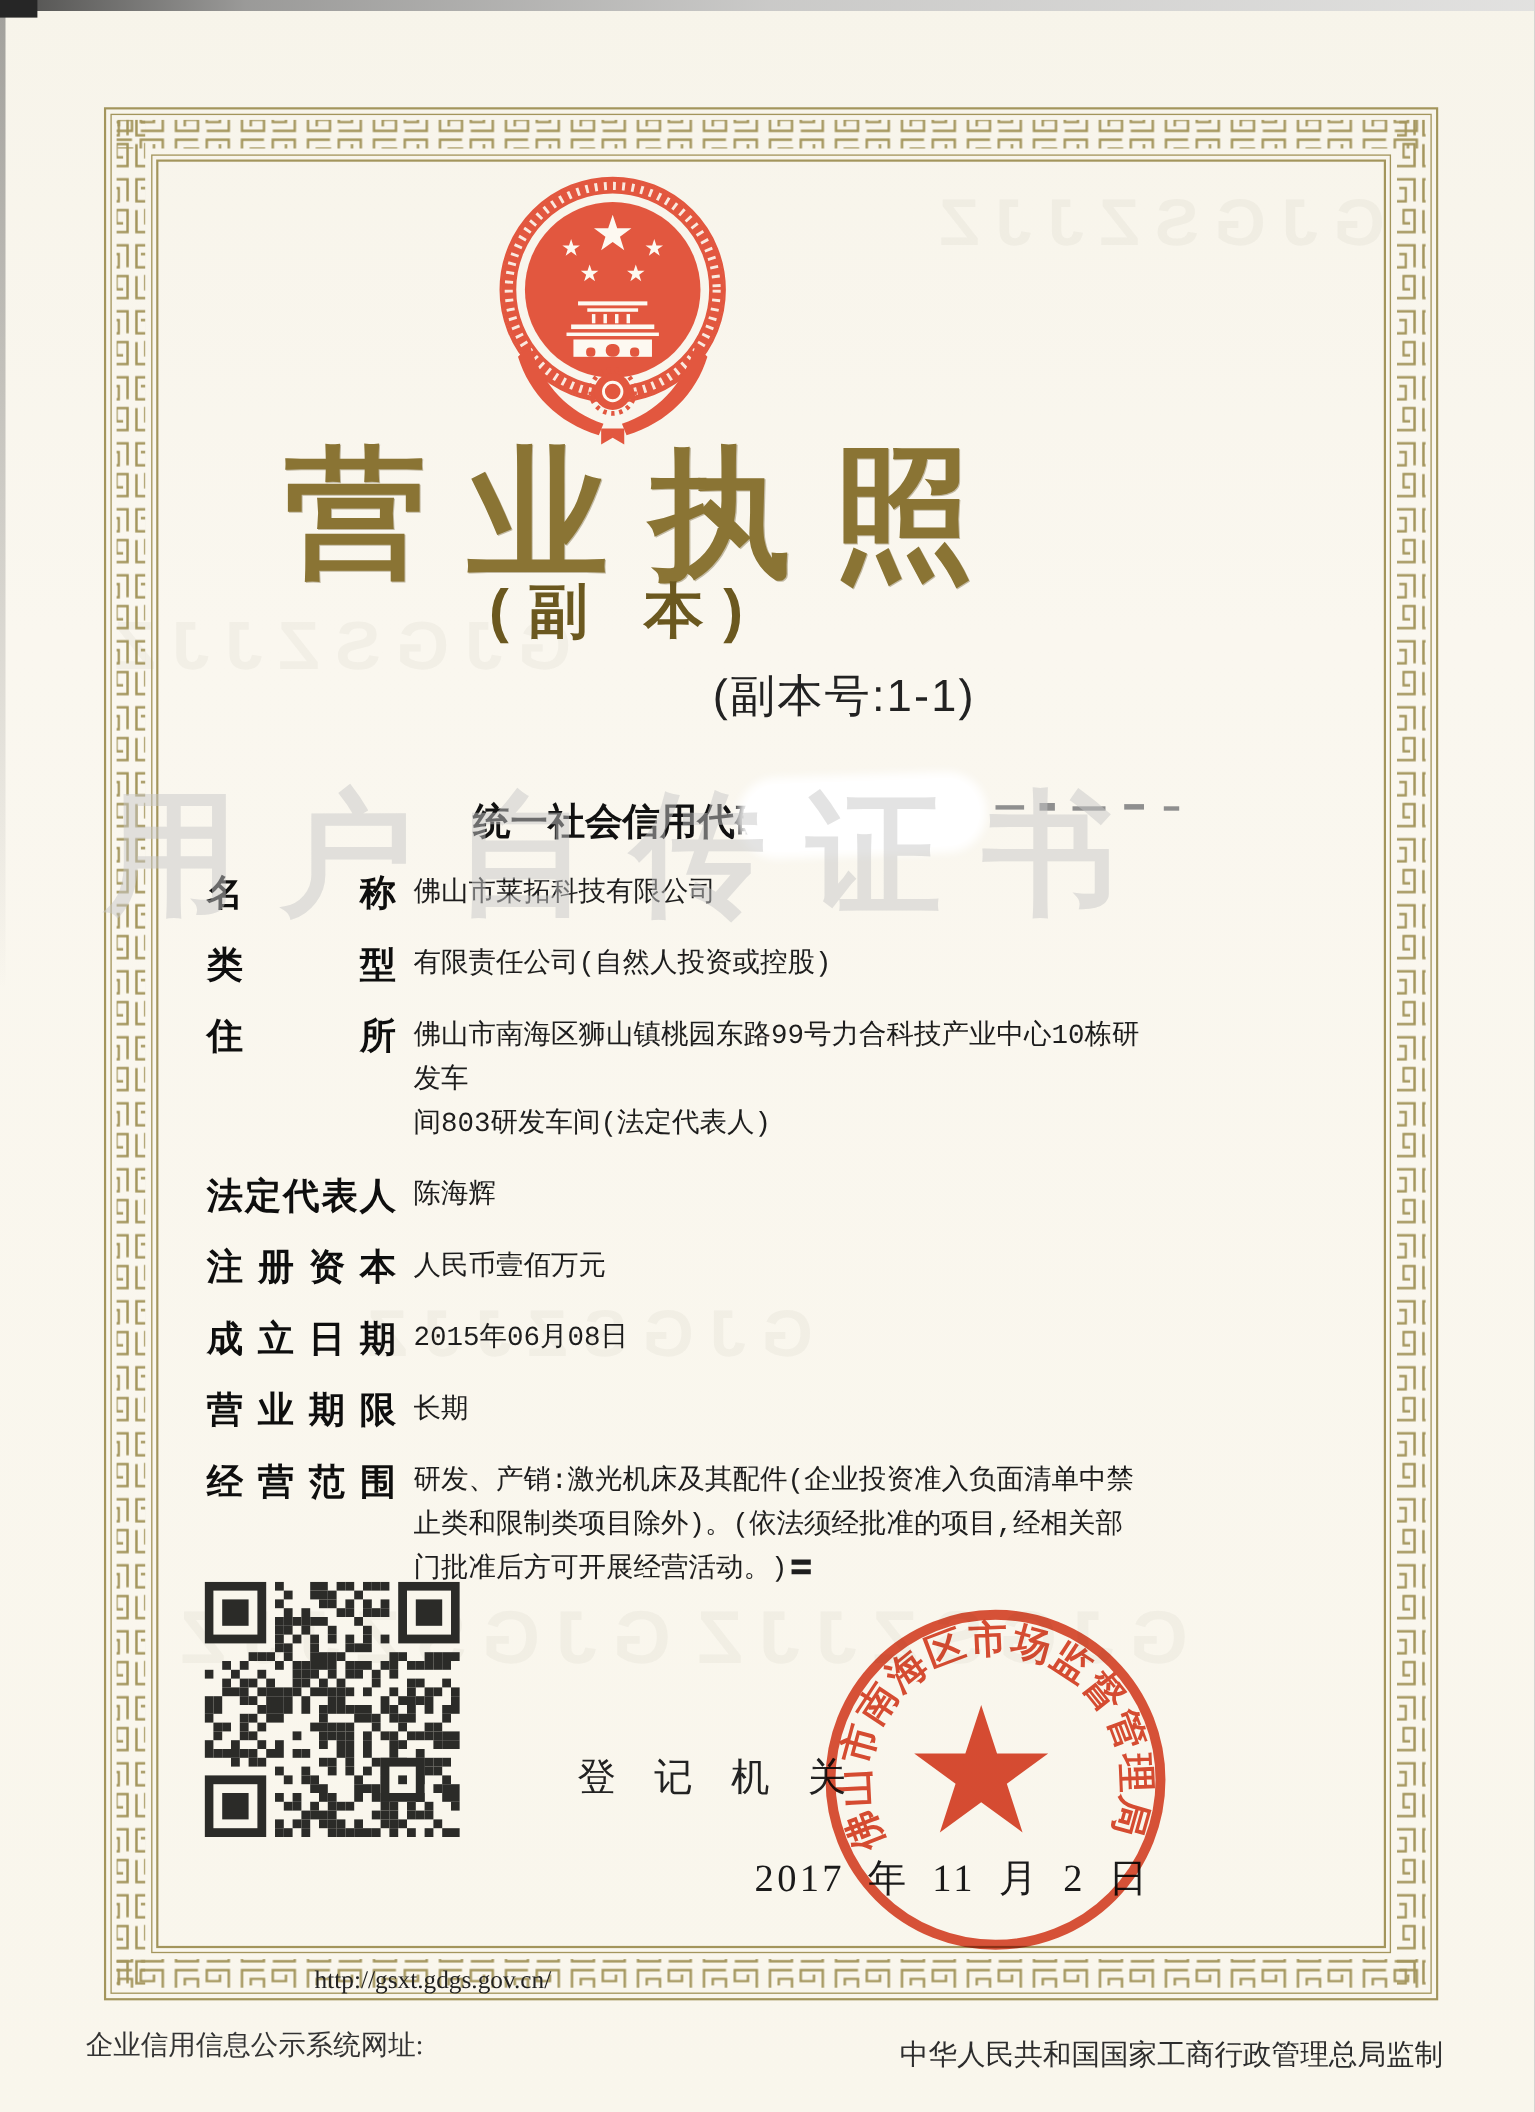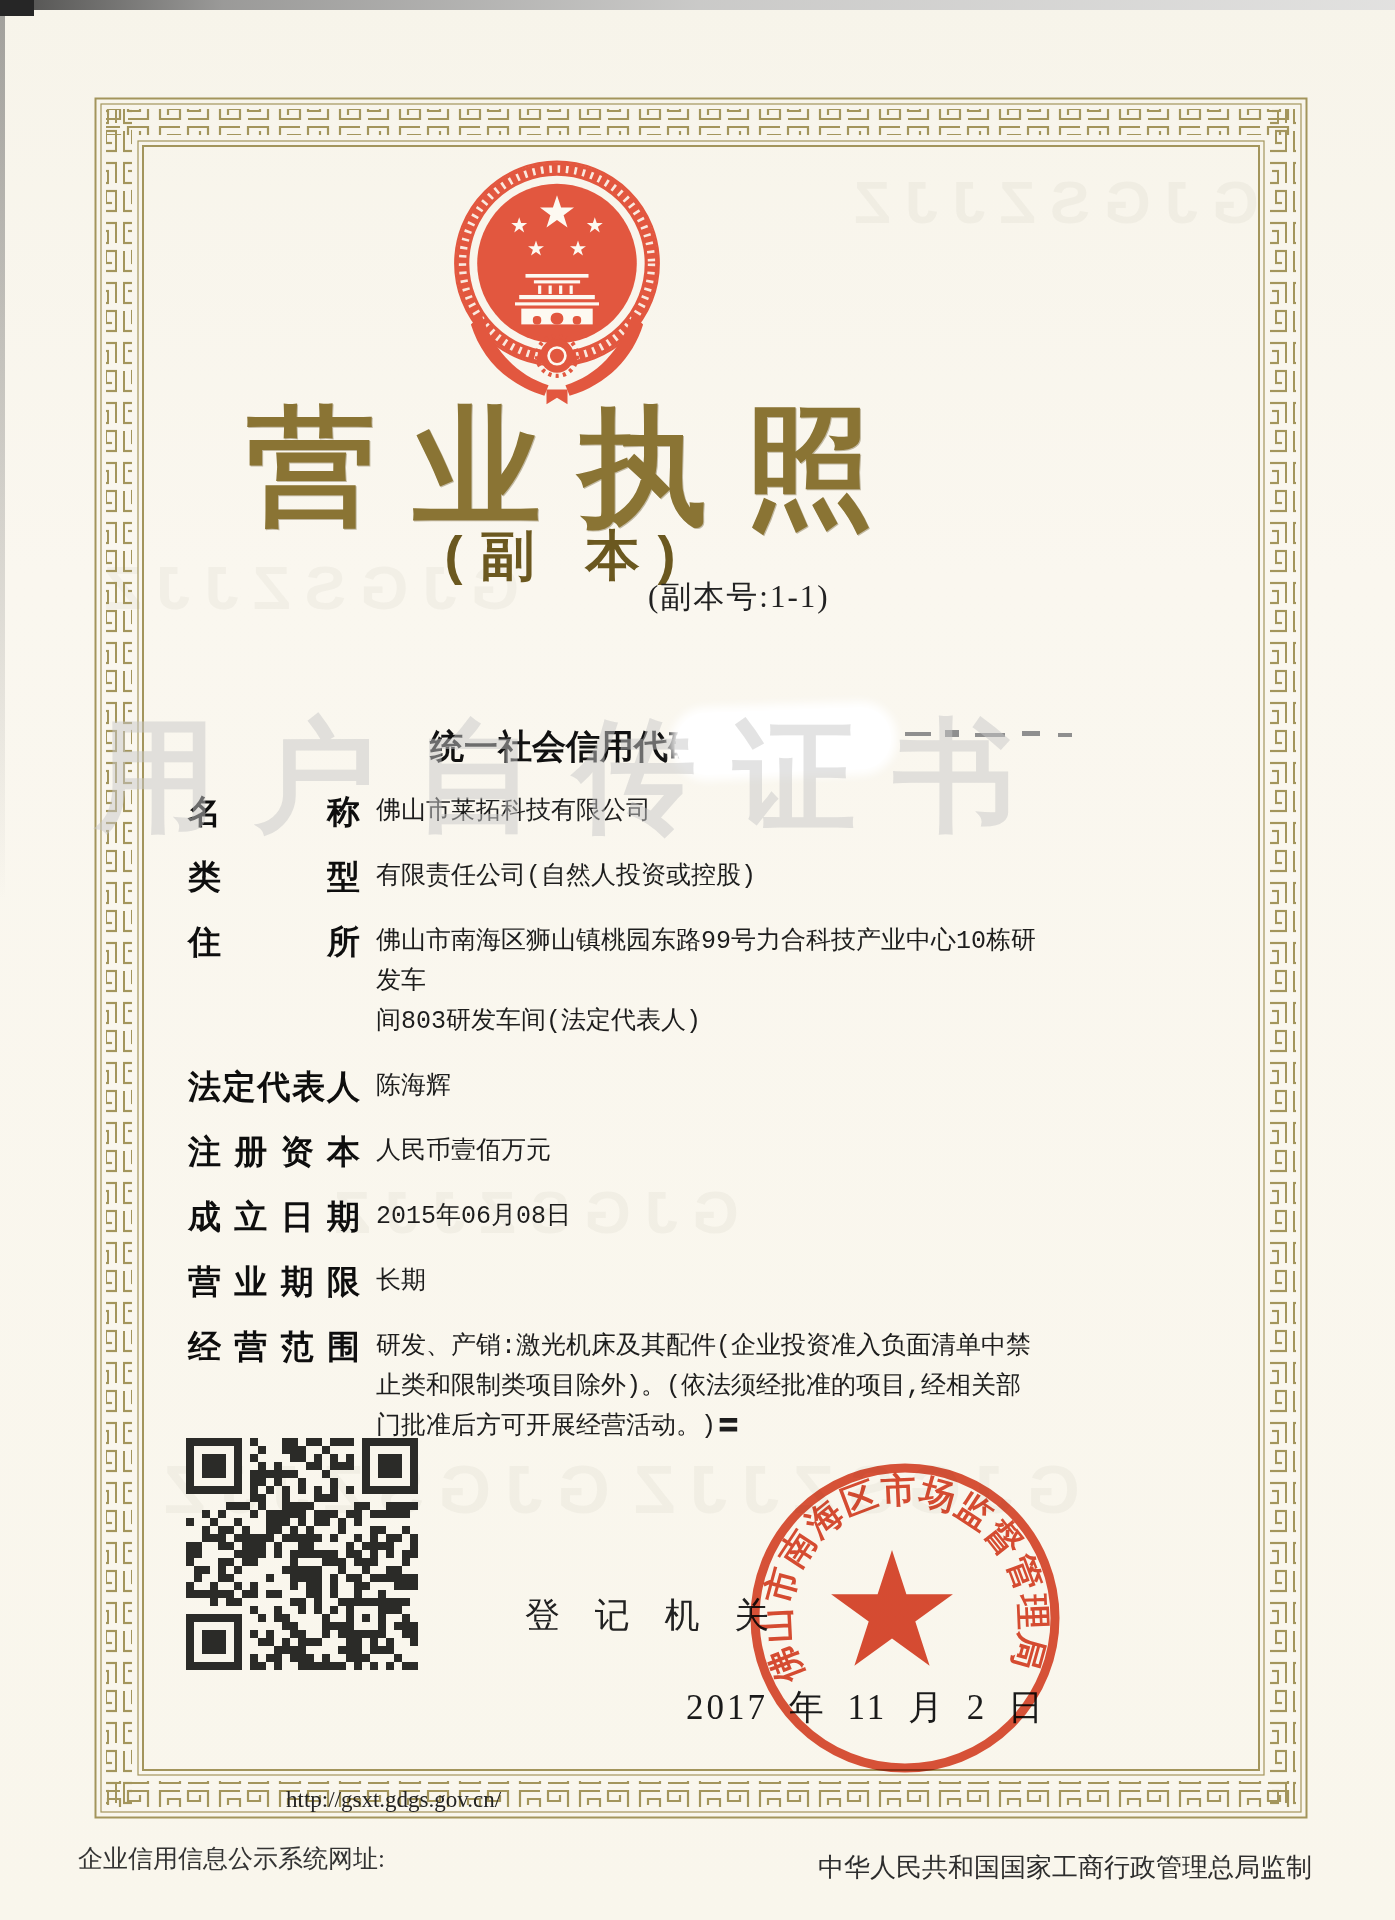--- a/index.html
+++ b/index.html
@@ -14,24 +14,24 @@
              background:linear-gradient(180deg,rgba(90,90,90,.55),rgba(150,150,150,0));z-index:9;}
   
   .ghost{position:absolute;color:#9a9784;opacity:.08;font-weight:bold;letter-spacing:14px;
          transform:scaleX(-1);z-index:1;pointer-events:none;}
   
   .frame{position:absolute;left:94px;top:97px;z-index:2;}
   
   .emblem{position:absolute;left:452px;top:156px;z-index:3;}
   .hblock{position:absolute;left:95px;width:930px;text-align:center;z-index:3;}
   .title{top:382px;font-size:128px;font-weight:bold;color:#8a7434;letter-spacing:38px;text-indent:38px;
-         text-shadow:1px 1px 0 rgba(90,70,20,.35);}
+         text-shadow:1px 1px 0 rgba(90,70,20,.35);padding-left:12px;}
   .subtitle{top:520px;font-size:54px;font-weight:bold;color:#6b581f;letter-spacing:18px;text-indent:18px;}
-  .copyno{position:absolute;left:648px;top:576px;font-size:31px;color:#222;z-index:3;
-          font-family:Liberation Serif, serif;letter-spacing:2px;}
+  .copyno{position:absolute;left:648px;top:605px;font-size:41px;color:#222;z-index:3;
+          font-family:Liberation Sans, sans-serif;letter-spacing:2px;}
   .creditline{position:absolute;left:430px;top:724px;font-size:34px;font-weight:bold;color:#111;z-index:3;}
   .smudge{position:absolute;left:676px;top:710px;width:215px;height:62px;background:#fff;border-radius:30px;
           box-shadow:0 0 8px 6px rgba(255,255,255,.95);transform:rotate(-2deg);z-index:4;}
   .remnant{position:absolute;background:#8f8f8f;z-index:4;}
   
   .fields{position:absolute;left:188px;top:792px;width:850px;z-index:3;}
   .row{display:flex;margin-bottom:25px;}
   .flabel{display:inline-block;width:172px;min-width:172px;font-size:33px;font-weight:bold;color:#0e0e0e;
           text-align:justify;text-align-last:justify;margin-right:16px;line-height:40px;}
   .fval{font-family:Liberation Mono, monospace;font-size:25px;color:#1d1d1d;line-height:40px;}

